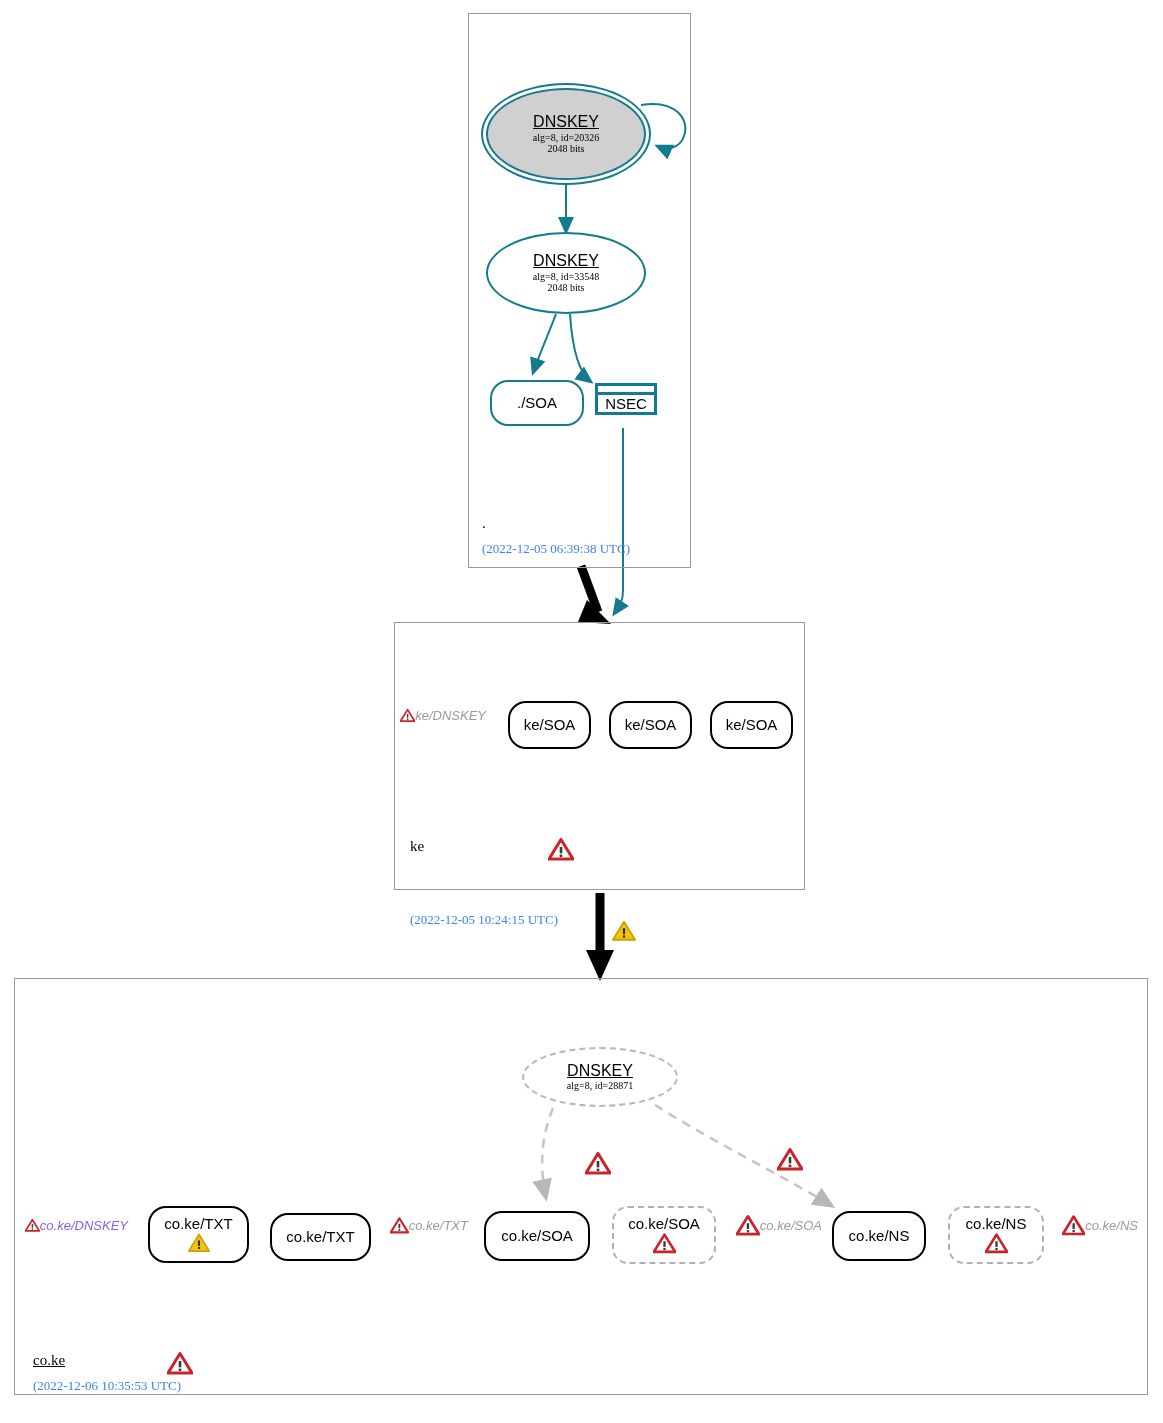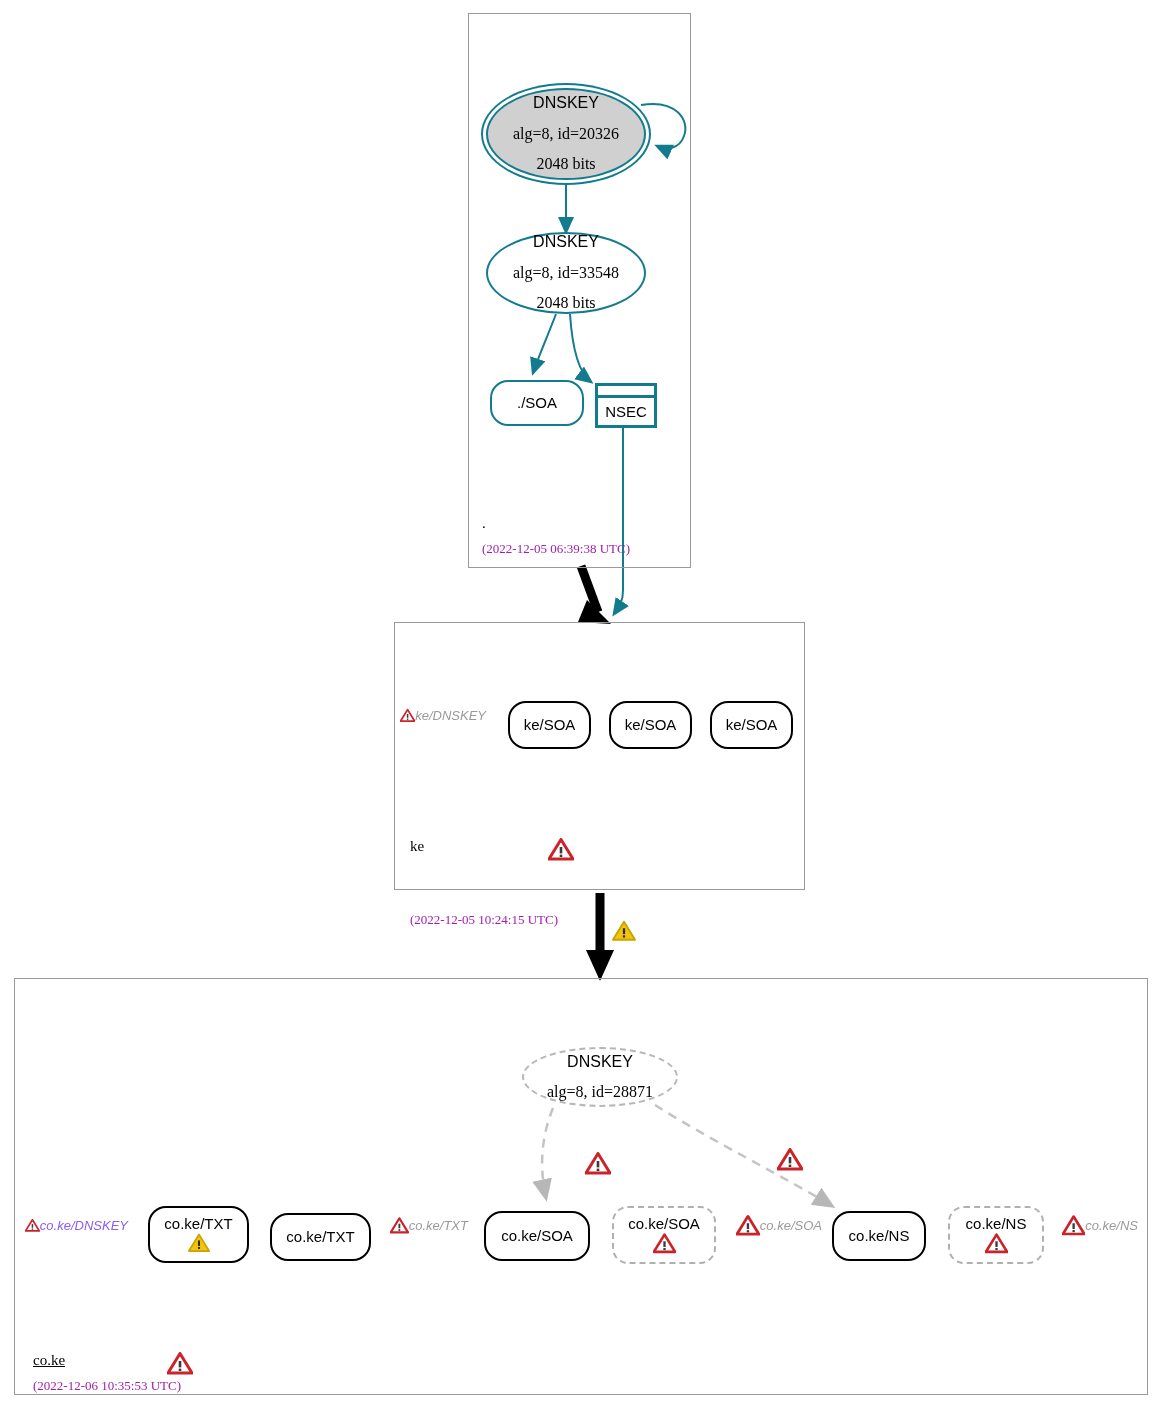--- a/index.html
+++ b/index.html
@@ -38,21 +38,21 @@
     position: absolute;
     font-family: "Liberation Serif", serif;
     font-size: 15px;
     color: #000000;
     white-space: nowrap;
   }
   .zone-date {
     position: absolute;
     font-family: "Liberation Serif", serif;
     font-size: 13px;
-    color: #a21caf;
+    color: #3b82f6;
     white-space: nowrap;
   }
   
   .node {
     position: absolute;
     box-sizing: border-box;
     display: flex;
     flex-direction: column;
     align-items: center;
     justify-content: center;
@@ -84,27 +84,27 @@
     box-shadow: 0 0 0 3px #ffffff, 0 0 0 5px #137b8e;
   }
   .dnskey-ellipse.dashed-gray {
     border: 2px dashed #b7b7b7;
     background: #ffffff;
   }
   .dnskey-title {
     font-size: 16px;
     color: #000000;
     font-family: "Liberation Sans", sans-serif;
+    text-decoration: underline;
   }
   .dnskey-sub {
-    font-size: 16px;
+    font-size: 10px;
     color: #000000;
     font-family: "Liberation Serif", serif;
     line-height: 1.15;
-    margin-top: 12px;
   }
   .nsec-node {
     position: absolute;
     border: 3px solid #137b8e;
     background: #ffffff;
     box-sizing: border-box;
     display: flex;
     flex-direction: column;
   }
   .nsec-top {
@@ -207,21 +207,21 @@
   <div class="node dnskey-ellipse" style="left:486px; top:232px; width:160px; height:82px;">
     <span class="dnskey-title">DNSKEY</span>
     <span class="dnskey-sub">alg=8, id=33548</span>
     <span class="dnskey-sub">2048 bits</span>
   </div>
 
   <div class="node rrset" style="left:490px; top:380px; width:94px; height:46px; border-color:#137b8e;">
     <span class="label">./SOA</span>
   </div>
 
-  <div class="nsec-node" style="left:595px; top:383px; width:62px; height:45px;">
+  <div class="nsec-node" style="left:595px; top:383px; width:62px; height:32px;">
     <div class="nsec-top"></div>
     <div class="nsec-body">NSEC</div>
   </div>
 
   <div class="zone" style="left:394px; top:622px; width:411px; height:268px;"></div>
   <div class="zone-name" style="left:410px; top:838px;">ke</div>
   <div class="zone-date" style="left:410px; top:912px;">(2022-12-05 10:24:15 UTC)</div>
   <svg class="warn" viewBox="0 0 26 23" style="left:548px; top:838px;">
     <path d="M13,1.5 L25,21 L1,21 Z" fill="#ffffff" stroke="#cc2229" stroke-width="3" stroke-linejoin="round"></path>
     <rect x="11.7" y="9" width="2.6" height="6.4" fill="#3a3a3a"></rect>

